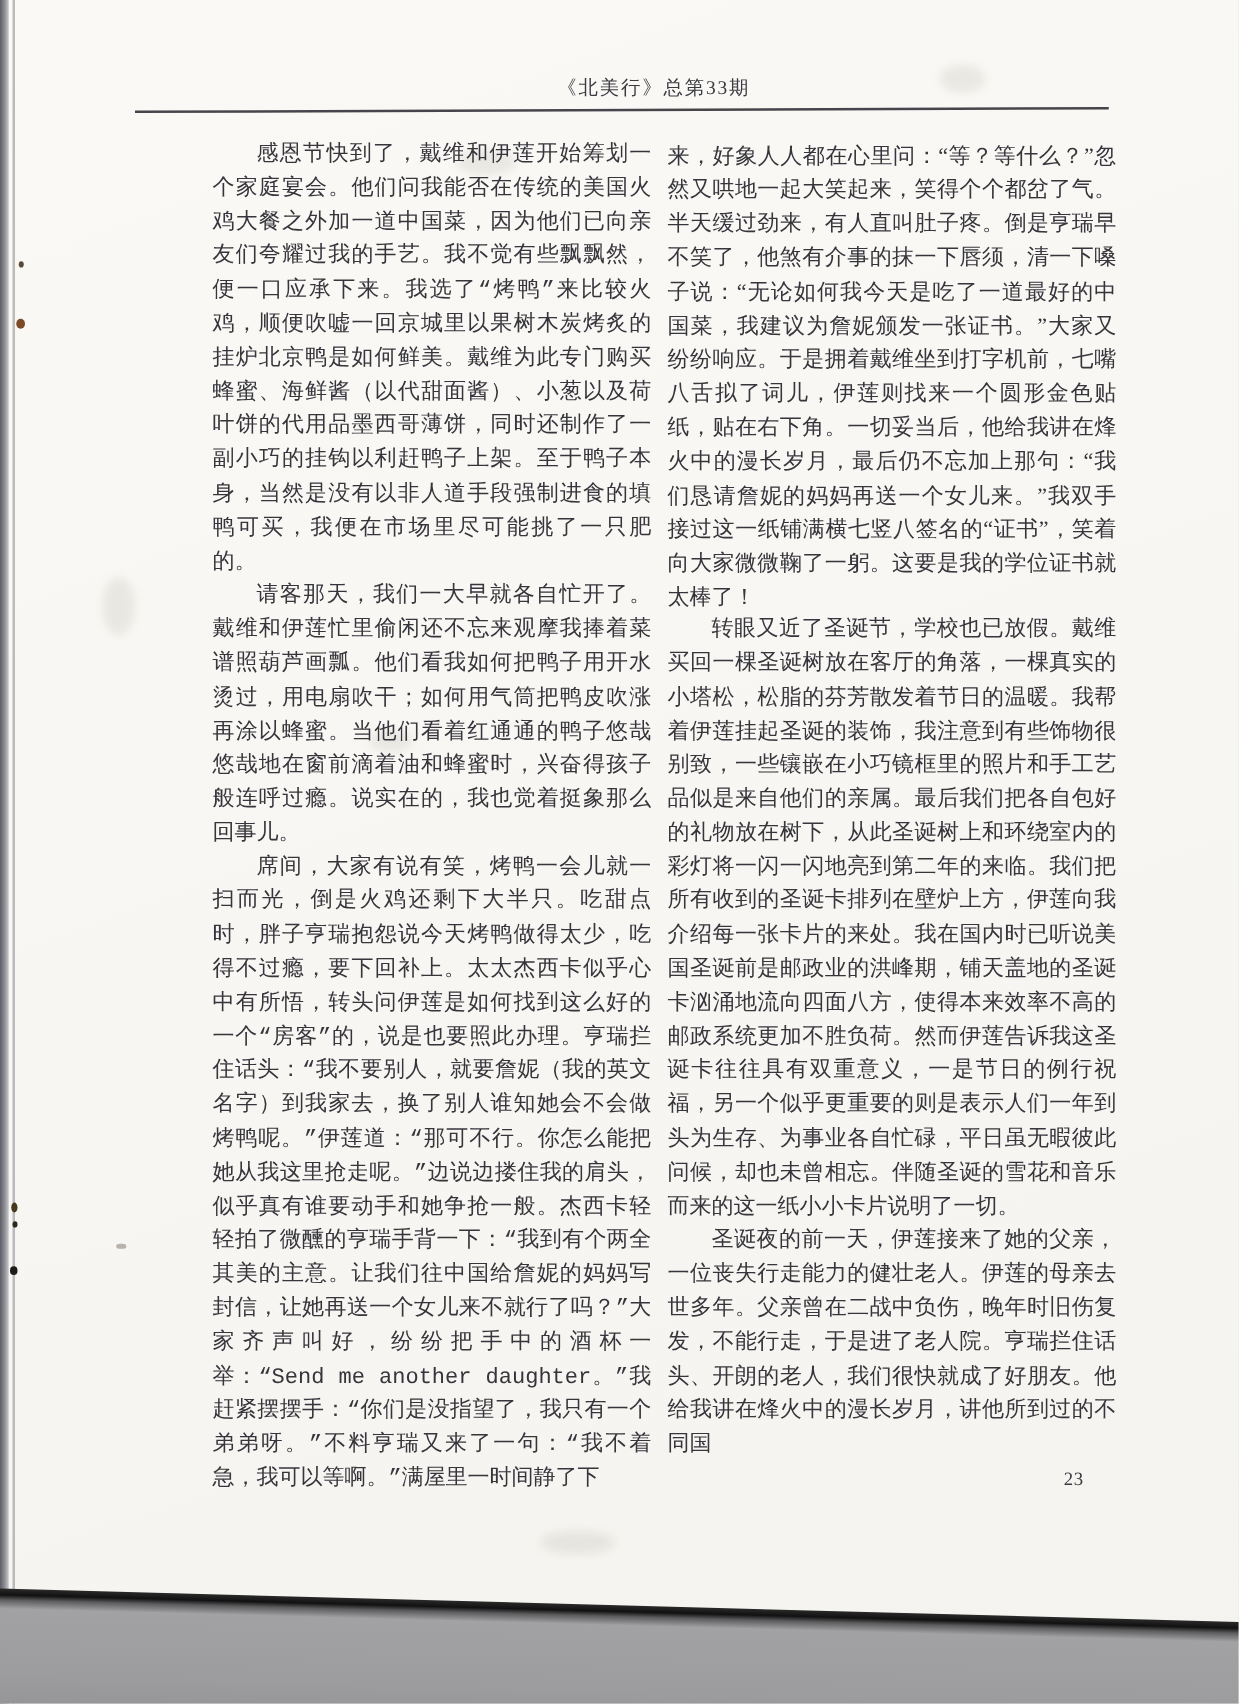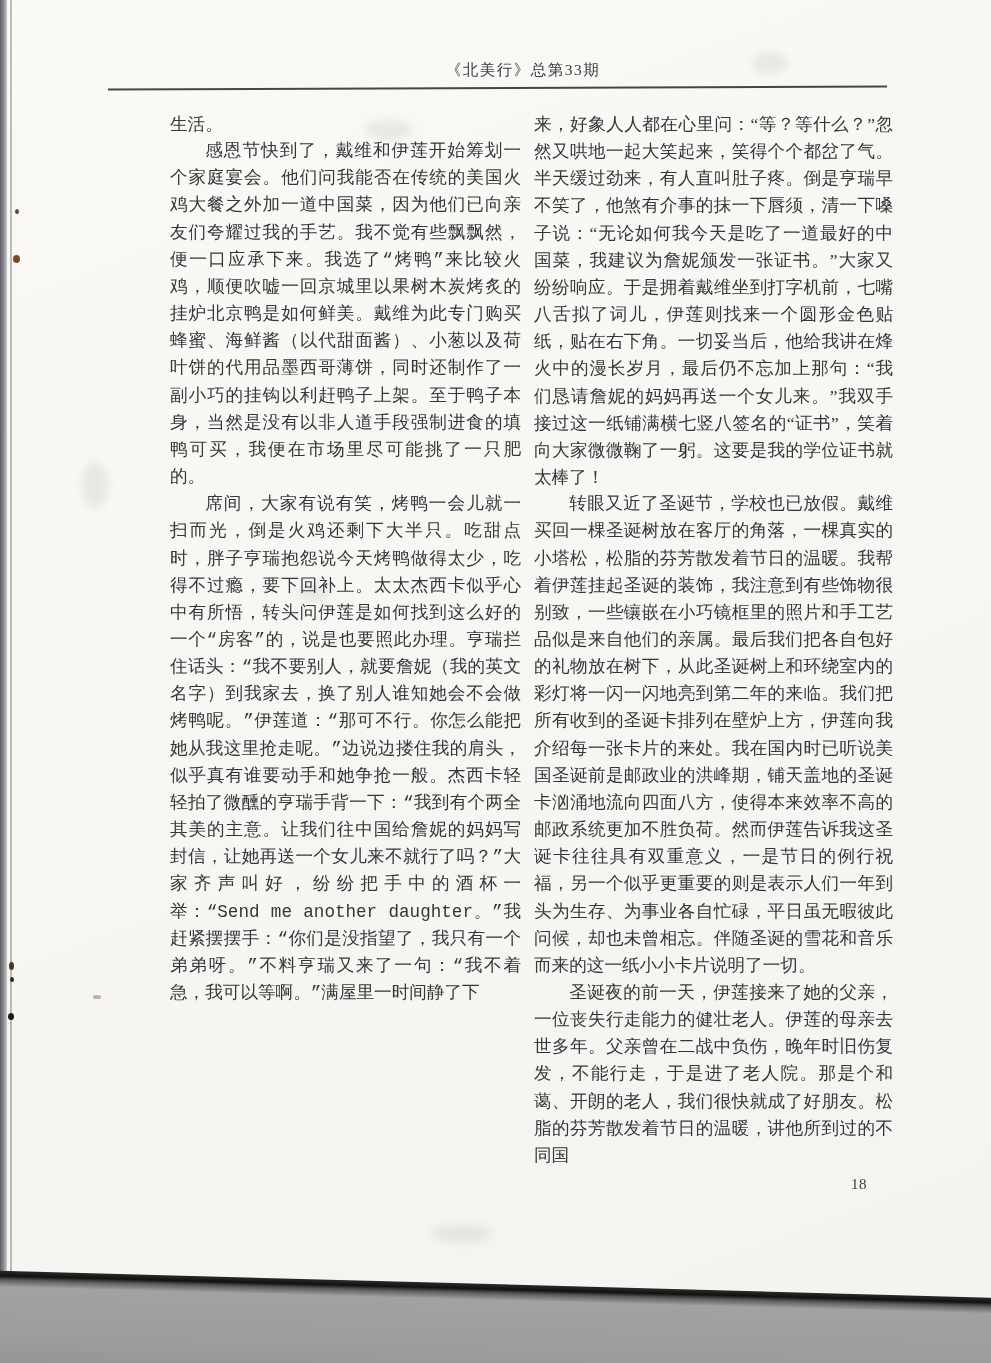--- a/index.html
+++ b/index.html
@@ -88,28 +88,28 @@
   <div class="smudge sm3"></div>
   <div class="smudge sm4"></div>
   <div class="smudge sm5"></div>
 
   <div class="page-header">
     <span class="journal-title">《北美行》总第33期</span>
   </div>
   <div class="header-rule"></div>
 
   <div class="col col-left">
-    <p class="para">生活。</p>
     <p class="para indent">感恩节快到了，戴维和伊莲开始筹划一个家庭宴会。他们问我能否在传统的美国火鸡大餐之外加一道中国菜，因为他们已向亲友们夸耀过我的手艺。我不觉有些飘飘然，便一口应承下来。我选了“烤鸭”来比较火鸡，顺便吹嘘一回京城里以果树木炭烤炙的挂炉北京鸭是如何鲜美。戴维为此专门购买蜂蜜、海鲜酱（以代甜面酱）、小葱以及荷叶饼的代用品墨西哥薄饼，同时还制作了一副小巧的挂钩以利赶鸭子上架。至于鸭子本身，当然是没有以非人道手段强制进食的填鸭可买，我便在市场里尽可能挑了一只肥的。</p>
+    <p class="para indent">请客那天，我们一大早就各自忙开了。戴维和伊莲忙里偷闲还不忘来观摩我捧着菜谱照葫芦画瓢。他们看我如何把鸭子用开水烫过，用电扇吹干；如何用气筒把鸭皮吹涨再涂以蜂蜜。当他们看着红通通的鸭子悠哉悠哉地在窗前滴着油和蜂蜜时，兴奋得孩子般连呼过瘾。说实在的，我也觉着挺象那么回事儿。</p>
     <p class="para indent">席间，大家有说有笑，烤鸭一会儿就一扫而光，倒是火鸡还剩下大半只。吃甜点时，胖子亨瑞抱怨说今天烤鸭做得太少，吃得不过瘾，要下回补上。太太杰西卡似乎心中有所悟，转头问伊莲是如何找到这么好的一个“房客”的，说是也要照此办理。亨瑞拦住话头：“我不要别人，就要詹妮（我的英文名字）到我家去，换了别人谁知她会不会做烤鸭呢。”伊莲道：“那可不行。你怎么能把她从我这里抢走呢。”边说边搂住我的肩头，似乎真有谁要动手和她争抢一般。杰西卡轻轻拍了微醺的亨瑞手背一下：“我到有个两全其美的主意。让我们往中国给詹妮的妈妈写封信，让她再送一个女儿来不就行了吗？”大家齐声叫好，纷纷把手中的酒杯一举：“Send me another daughter。”我赶紧摆摆手：“你们是没指望了，我只有一个弟弟呀。”不料亨瑞又来了一句：“我不着急，我可以等啊。”满屋里一时间静了下</p>
   </div>
 
   <div class="col col-right">
     <p class="para">来，好象人人都在心里问：“等？等什么？”忽然又哄地一起大笑起来，笑得个个都岔了气。半天缓过劲来，有人直叫肚子疼。倒是亨瑞早不笑了，他煞有介事的抹一下唇须，清一下嗓子说：“无论如何我今天是吃了一道最好的中国菜，我建议为詹妮颁发一张证书。”大家又纷纷响应。于是拥着戴维坐到打字机前，七嘴八舌拟了词儿，伊莲则找来一个圆形金色贴纸，贴在右下角。一切妥当后，他给我讲在烽火中的漫长岁月，最后仍不忘加上那句：“我们恳请詹妮的妈妈再送一个女儿来。”我双手接过这一纸铺满横七竖八签名的“证书”，笑着向大家微微鞠了一躬。这要是我的学位证书就太棒了！</p>
     <p class="para indent">转眼又近了圣诞节，学校也已放假。戴维买回一棵圣诞树放在客厅的角落，一棵真实的小塔松，松脂的芬芳散发着节日的温暖。我帮着伊莲挂起圣诞的装饰，我注意到有些饰物很别致，一些镶嵌在小巧镜框里的照片和手工艺品似是来自他们的亲属。最后我们把各自包好的礼物放在树下，从此圣诞树上和环绕室内的彩灯将一闪一闪地亮到第二年的来临。我们把所有收到的圣诞卡排列在壁炉上方，伊莲向我介绍每一张卡片的来处。我在国内时已听说美国圣诞前是邮政业的洪峰期，铺天盖地的圣诞卡汹涌地流向四面八方，使得本来效率不高的邮政系统更加不胜负荷。然而伊莲告诉我这圣诞卡往往具有双重意义，一是节日的例行祝福，另一个似乎更重要的则是表示人们一年到头为生存、为事业各自忙碌，平日虽无暇彼此问候，却也未曾相忘。伴随圣诞的雪花和音乐而来的这一纸小小卡片说明了一切。</p>
-    <p class="para indent">圣诞夜的前一天，伊莲接来了她的父亲，一位丧失行走能力的健壮老人。伊莲的母亲去世多年。父亲曾在二战中负伤，晚年时旧伤复发，不能行走，于是进了老人院。那是个和蔼、开朗的老人，我们很快就成了好朋友。松脂的芬芳散发着节日的温暖，讲他所到过的不同国</p>
+    <p class="para indent">圣诞夜的前一天，伊莲接来了她的父亲，一位丧失行走能力的健壮老人。伊莲的母亲去世多年。父亲曾在二战中负伤，晚年时旧伤复发，不能行走，于是进了老人院。亨瑞拦住话头、开朗的老人，我们很快就成了好朋友。他给我讲在烽火中的漫长岁月，讲他所到过的不同国</p>
   </div>
 
-  <div class="page-number">18</div>
+  <div class="page-number">23</div>
 
   <div class="edge-bottom-band"></div>
 
 </div>
 
 </body></html>

